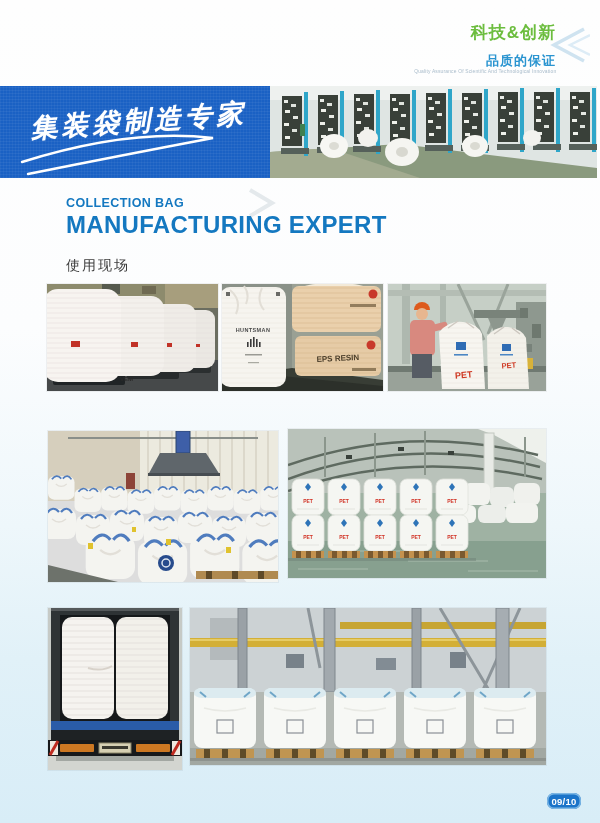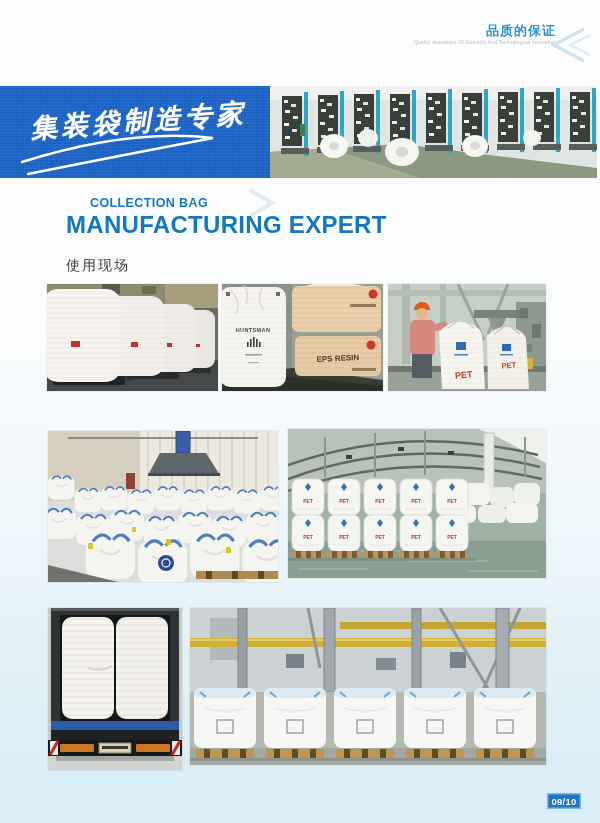--- a/index.html
+++ b/index.html
@@ -2,52 +2,53 @@
 <html><head>
 <meta charset="utf-8">
 <style>
   html,body{margin:0;padding:0;}
   body{width:600px;height:823px;overflow:hidden;font-family:"Liberation Sans","DejaVu Sans",sans-serif;}
   #page{position:relative;width:600px;height:823px;
     background:linear-gradient(180deg,#fefefe 0%,#fcfdfe 40%,#eef7fb 64%,#e1f1f8 80%,#d8edf7 100%);}
   
   .logo-block{position:absolute;right:44px;top:24px;text-align:right;line-height:1.05;}
   .logo-green{font-size:17px;font-weight:bold;color:#6cbd3e;letter-spacing:1px;}
-  .logo-blue{font-size:13px;font-weight:bold;color:#2a94d0;letter-spacing:1px;margin-top:0;}
+  .logo-blue{font-size:13px;font-weight:bold;color:#2a94d0;letter-spacing:1px;margin-top:12px;}
   .logo-en{font-size:6px;color:#a9bccb;letter-spacing:.2px;transform:scale(.82);transform-origin:right top;margin-top:2px;white-space:nowrap;}
   .logo-chevron{position:absolute;left:536px;top:24px;}
   
   .band{position:absolute;left:0;top:86px;width:600px;height:92px;}
   .band-blue{position:absolute;left:0;top:0;width:270px;height:92px;background:#1a61c4;
     background-image:repeating-linear-gradient(0deg,rgba(255,255,255,.05) 0 1px,transparent 1px 3px),
                      repeating-linear-gradient(90deg,rgba(255,255,255,.04) 0 1px,transparent 1px 3px);}
   .calligraphy{position:absolute;left:30px;top:17px;color:#fff;font-weight:bold;font-style:italic;
     font-size:27px;letter-spacing:4px;transform:rotate(-4deg);white-space:nowrap;
     font-family:"DejaVu Sans",sans-serif;text-shadow:0 0 1px rgba(255,255,255,.6);}
   .band-photo{position:absolute;left:270px;top:0;width:327px;height:92px;overflow:hidden;}
   
   .heading{position:absolute;left:66px;top:196px;}
-  .kicker{font-size:12.5px;font-weight:bold;color:#1478c0;letter-spacing:.4px;margin-left:24px;}
+  .kicker{font-size:12.5px;font-weight:bold;color:#1478c0;letter-spacing:.4px;}
   .title{font-size:24px;font-weight:bold;color:#1478c0;letter-spacing:.3px;margin-top:1px;}
   .subtitle{font-size:14px;color:#3b3b3b;margin-top:18px;letter-spacing:2px;}
   .heading-chevron{position:absolute;left:244px;top:186px;}
   
   .photo{position:absolute;overflow:hidden;box-shadow:0 0 0 1px rgba(0,0,0,.05);background:#ddd;}
   .photo svg{display:block;width:100%;height:100%;}
   
-  .page-badge{position:absolute;left:547px;top:793px;width:34px;height:16px;border-radius:1px;
+  .page-badge{position:absolute;left:547px;top:793px;width:34px;height:16px;border-radius:7px;
     background:#1b74c9;color:#fff;font-size:9.5px;font-weight:bold;display:flex;align-items:center;
     justify-content:center;letter-spacing:.2px;box-shadow:0 0 0 1.5px #7db7e4 inset;}
 </style>
 </head>
 <body>
 
 <div id="page">
 
   <div class="logo-block">
+    <div class="logo-green">科技&amp;创新</div>
     <div class="logo-blue">品质的保证</div>
     <div class="logo-en">Quality Assurance Of Scientific And Technological Innovation</div>
   </div>
   <svg class="logo-chevron" width="54" height="42">
     <path d="M48,5 L18,21 L48,37" stroke="#cfe3f0" stroke-width="3.5" fill="none"></path>
     <path d="M54,11 L34,21 L54,31" stroke="#ddecf6" stroke-width="2.5" fill="none"></path>
   </svg>
 
   <div class="band">
     <div class="band-blue">

